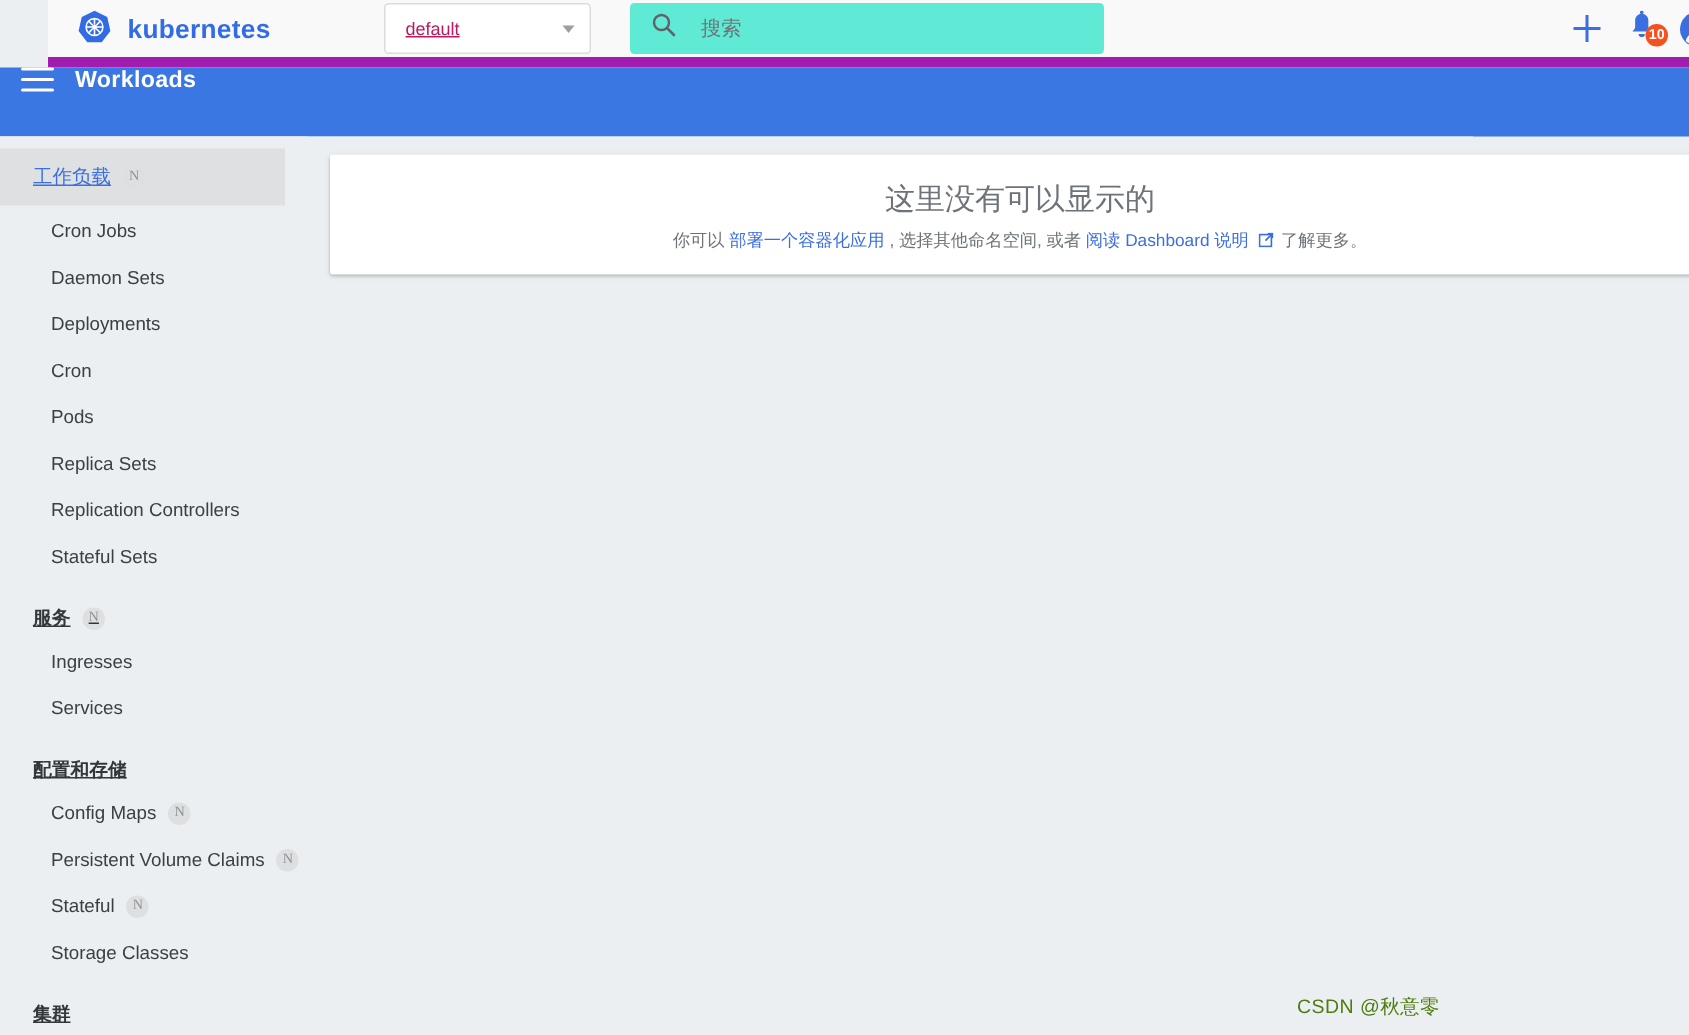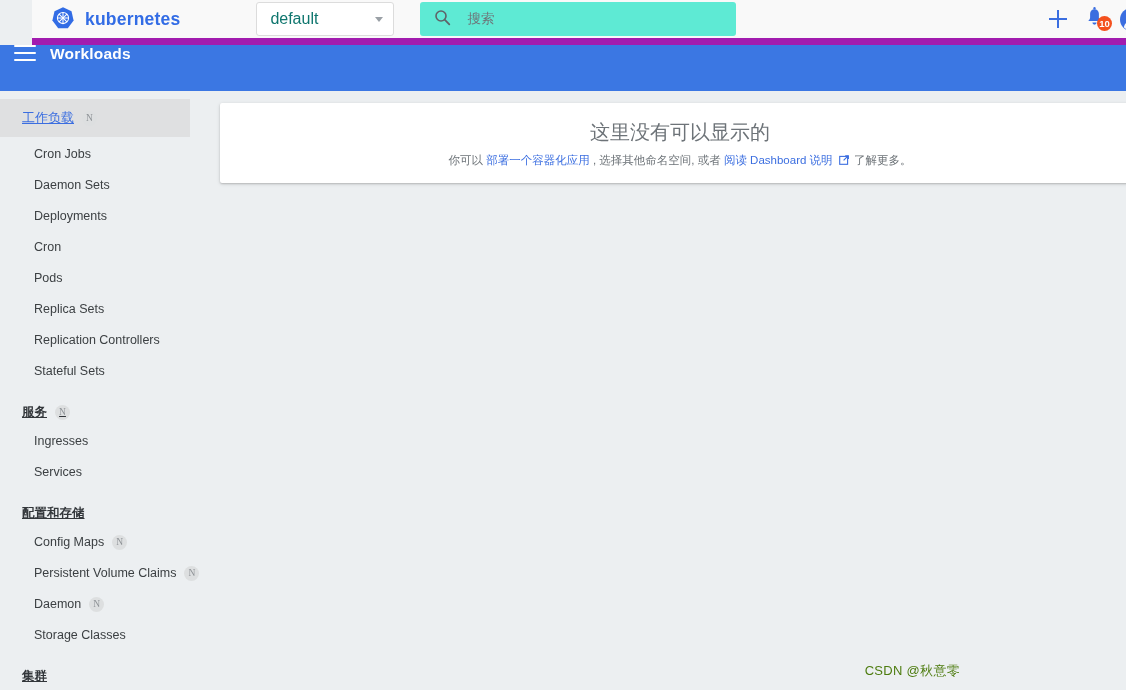--- a/index.html
+++ b/index.html
@@ -31,21 +31,21 @@
   }
 
   .ns-select {
     margin-left: 76px;
     width: 138px; height: 34px;
     border: 1px solid #dcdcdc; border-radius: 3px;
     background: #fff;
     display: flex; align-items: center; justify-content: space-between;
     padding: 0 10px 0 13px;
   }
-  .ns-value { font-size: 16px; color: #0f766e; }
+  .ns-value { font-size: 12px; color: #be185d; text-decoration: underline; }
   .caret {
     width: 0; height: 0;
     border-left: 4.5px solid transparent;
     border-right: 4.5px solid transparent;
     border-top: 5px solid #9aa0a6;
   }
 
   .searchbox {
     margin-left: 26px;
     width: 316px; height: 34px;
@@ -318,21 +318,21 @@
           <span class="nav-label">Config Maps</span>
           <span class="badge-n">N</span>
         </div>
         <div class="nav-spacer"></div>
         <div class="nav-item">
           <span class="nav-label">Persistent Volume Claims</span>
           <span class="badge-n">N</span>
         </div>
         <div class="nav-spacer"></div>
         <div class="nav-item">
-          <span class="nav-label">Daemon</span>
+          <span class="nav-label">Stateful</span>
           <span class="badge-n">N</span>
         </div>
         <div class="nav-spacer"></div>
         <div class="nav-item">
           <span class="nav-label">Storage Classes</span>
         </div>
         <div class="nav-spacer"></div>
         <div class="section-head">
           <span>集群</span>
         </div>

